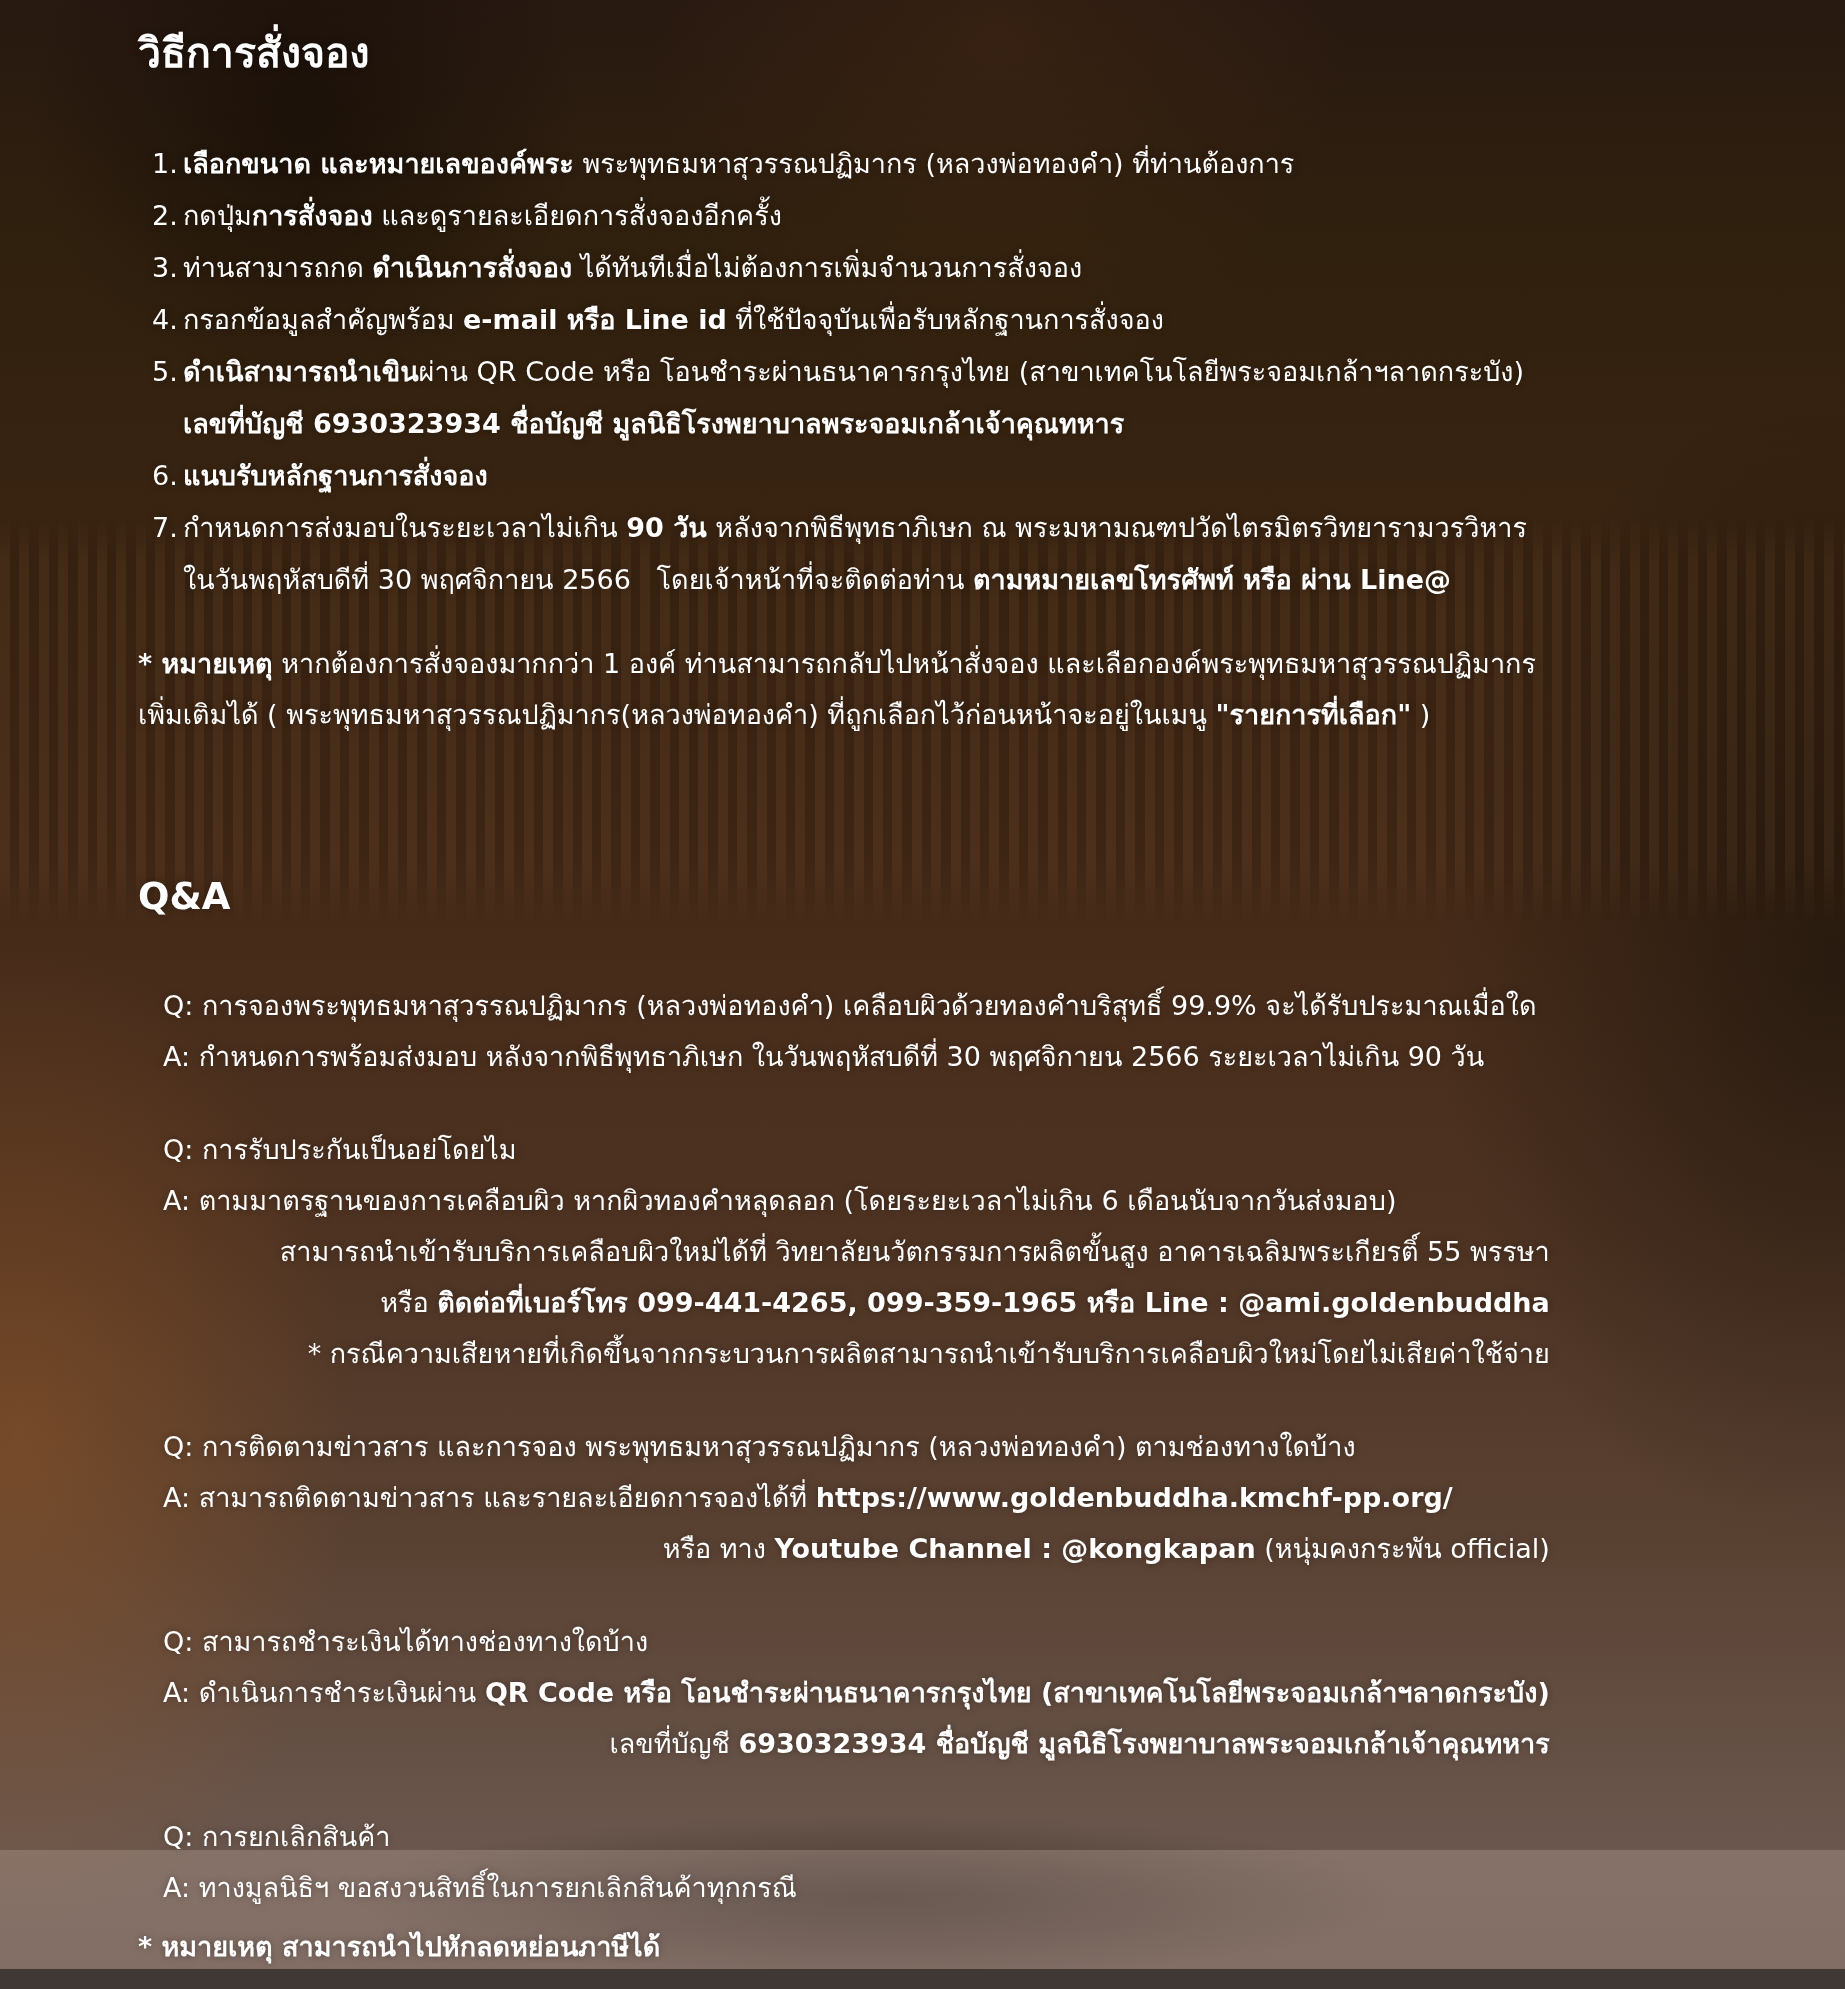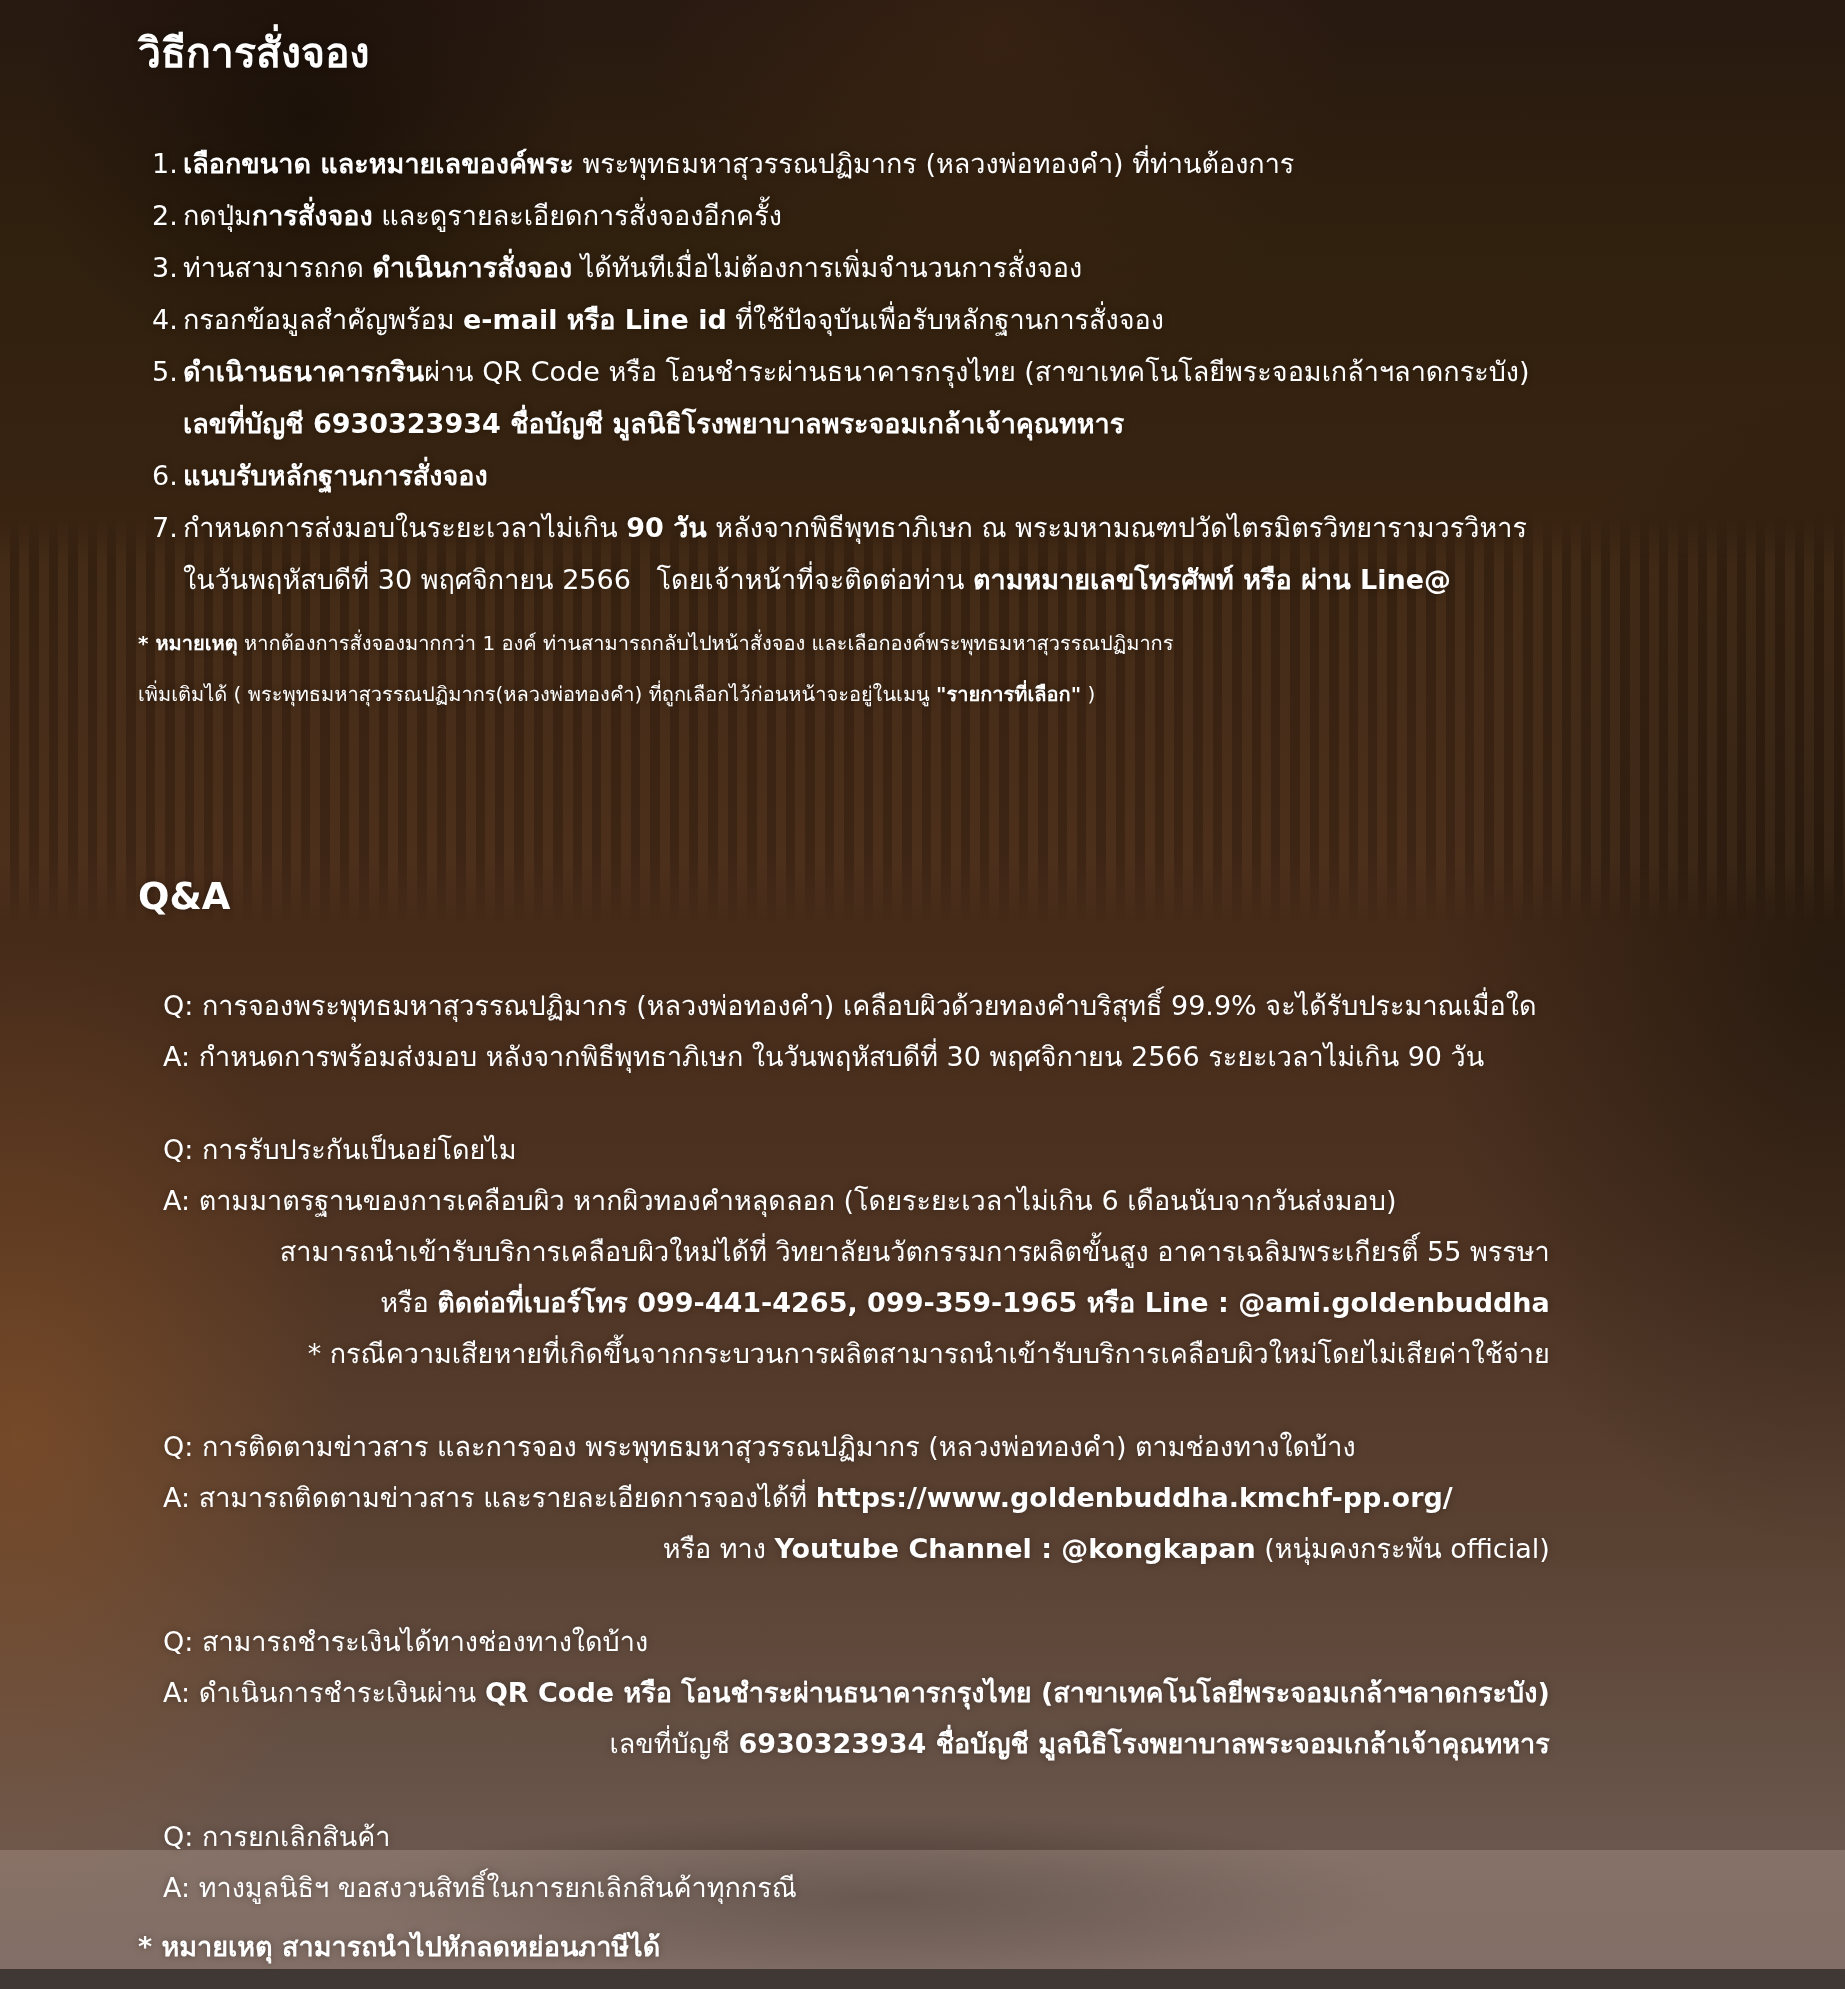--- a/index.html
+++ b/index.html
@@ -42,21 +42,21 @@
     position:absolute; left:138px; top:20px;
     font-size:41px; font-weight:700; white-space:pre;
   }
   h2.qa-title {
     position:absolute; left:138px; top:875px;
     font-size:37px; font-weight:700; white-space:pre;
   }
   .steps { position:absolute; left:152px; top:138px; font-size:27px; line-height:52px; }
   .steps .line { display:flex; }
   .steps .num { width:31px; flex:0 0 31px; white-space:pre; }
-  .note1 { position:absolute; left:138px; top:618px; font-size:20px; line-height:51px; }
+  .note1 { position:absolute; left:138px; top:638px; font-size:27px; line-height:51px; }
   .qa { position:absolute; left:163px; top:980px; font-size:27px; line-height:51px; }
   .qa-block { margin-bottom:42px; }
   .qa .line.indent { padding-left:35px;text-align:right; }
   .footer-note { position:absolute; left:138px; top:1924px; font-size:27px; line-height:46px; }
   .line { white-space:pre; }
   .line span { white-space:pre; }
   .b { font-weight:700; }
 </style>
 </head>
 <body>
@@ -66,21 +66,21 @@
 <div class="bg-band-light"></div>
 <div class="bg-footer-strip"></div>
 
 <h1 class="page-title txtshadow">วิธีการสั่งจอง</h1>
 
 <div class="steps txtshadow" id="steps">
     <div class="line"><span class="num">1.</span><span><span class="b">เลือกขนาด และหมายเลของค์พระ</span><span> พระพุทธมหาสุวรรณปฏิมากร (หลวงพ่อทองคำ) ที่ท่านต้องการ</span></span></div>
     <div class="line"><span class="num">2.</span><span><span>กดปุ่ม</span><span class="b">การสั่งจอง</span><span> และดูรายละเอียดการสั่งจองอีกครั้ง</span></span></div>
     <div class="line"><span class="num">3.</span><span><span>ท่านสามารถกด </span><span class="b">ดำเนินการสั่งจอง</span><span> ได้ทันทีเมื่อไม่ต้องการเพิ่มจำนวนการสั่งจอง</span></span></div>
     <div class="line"><span class="num">4.</span><span><span>กรอกข้อมูลสำคัญพร้อม </span><span class="b">e-mail หรือ Line id</span><span> ที่ใช้ปัจจุบันเพื่อรับหลักฐานการสั่งจอง</span></span></div>
-    <div class="line"><span class="num">5.</span><span><span class="b">ดำเนิานธนาคารกริน</span><span>ผ่าน QR Code หรือ โอนชำระผ่านธนาคารกรุงไทย (สาขาเทคโนโลยีพระจอมเกล้าฯลาดกระบัง)</span></span></div>
+    <div class="line"><span class="num">5.</span><span><span class="b">ดำเนิสามารถนำเขิน</span><span>ผ่าน QR Code หรือ โอนชำระผ่านธนาคารกรุงไทย (สาขาเทคโนโลยีพระจอมเกล้าฯลาดกระบัง)</span></span></div>
     <div class="line"><span class="num"></span><span><span class="b">เลขที่บัญชี 6930323934 ชื่อบัญชี มูลนิธิโรงพยาบาลพระจอมเกล้าเจ้าคุณทหาร</span></span></div>
     <div class="line"><span class="num">6.</span><span><span class="b">แนบรับหลักฐานการสั่งจอง</span></span></div>
     <div class="line"><span class="num">7.</span><span><span>กำหนดการส่งมอบในระยะเวลาไม่เกิน </span><span class="b">90 วัน</span><span> หลังจากพิธีพุทธาภิเษก ณ พระมหามณฑปวัดไตรมิตรวิทยารามวรวิหาร</span></span></div>
     <div class="line"><span class="num"></span><span><span>ในวันพฤหัสบดีที่ 30 พฤศจิกายน 2566   โดยเจ้าหน้าที่จะติดต่อท่าน </span><span class="b">ตามหมายเลขโทรศัพท์ หรือ ผ่าน Line@</span></span></div>
   </div>
 
 <div class="note1 txtshadow" id="note1">
     <div class="line"><span class="b">* หมายเหตุ</span><span> หากต้องการสั่งจองมากกว่า 1 องค์ ท่านสามารถกลับไปหน้าสั่งจอง และเลือกองค์พระพุทธมหาสุวรรณปฏิมากร</span></div>
     <div class="line"><span>เพิ่มเติมได้ ( พระพุทธมหาสุวรรณปฏิมากร(หลวงพ่อทองคำ) ที่ถูกเลือกไว้ก่อนหน้าจะอยู่ในเมนู </span><span class="b">"รายการที่เลือก"</span><span> )</span></div>
   </div>

